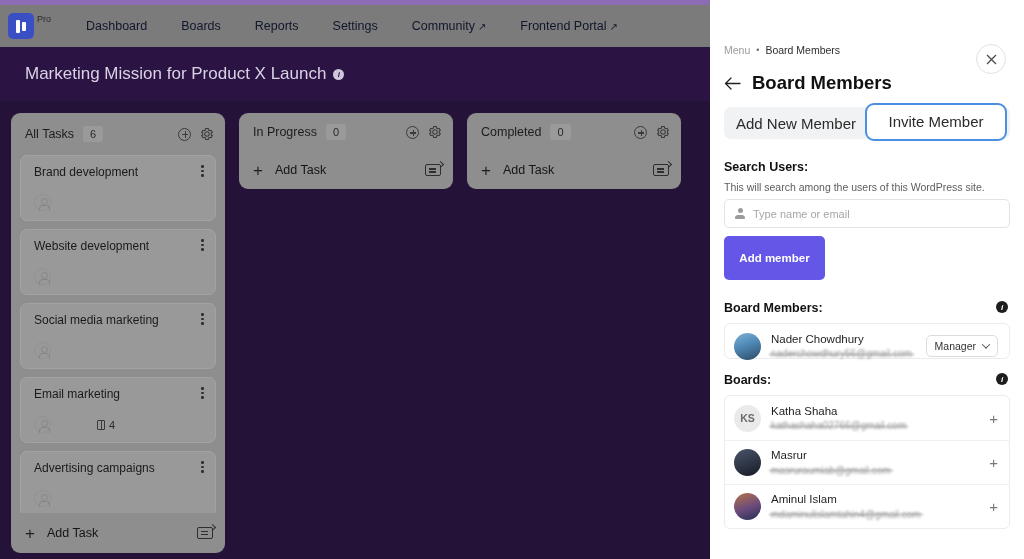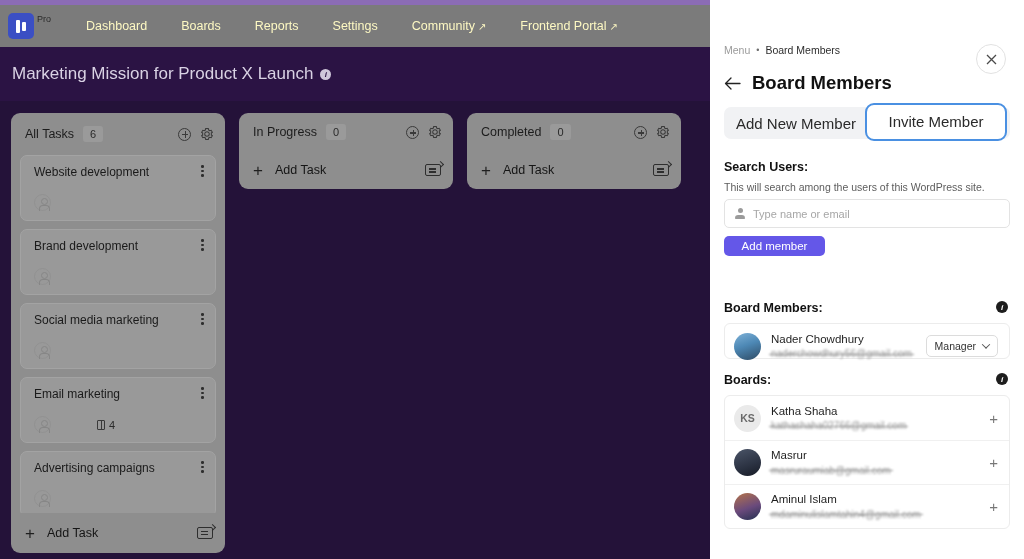--- a/index.html
+++ b/index.html
@@ -31,28 +31,28 @@
     width: 26px; height: 26px; border-radius: 5px;
     background: #3b4fc4;
     display: flex; align-items: center; justify-content: center; gap: 2.5px;
   }
   .logo-box .bar { width: 4px; border-radius: 1px; background: #ffffff; }
   .logo-box .bar.b1 { height: 13px; }
   .logo-box .bar.b2 { height: 9px; }
   .pro-tag { font-size: 9px; color: #2a2a2a; margin-left: 3px; margin-top: 1px; }
   .nav-items { display: flex; align-items: center; }
   .nav-item {
-    font-size: 12.5px; color: #fef9c3; padding: 0 17px;
+    font-size: 12.5px; color: #0f172a; padding: 0 17px;
     white-space: nowrap; cursor: pointer;
   }
   .nav-item .ext { font-size: 10px; margin-left: 3px; }
 
   .board-header {
     position: absolute; left: 0; top: 47px; width: 100%; height: 54px;
-    display: flex; align-items: center; padding-left: 12px;
+    display: flex; align-items: center; padding-left: 25px;
     background: #2b1344;
   }
   .board-title { font-size: 17px; color: #d9d2e4; font-weight: 400; }
   .title-info {
     display: inline-flex; align-items: center; justify-content: center;
     width: 11px; height: 11px; border-radius: 50%;
     background: #cfc7da; color: #2b1344;
     font-size: 8px; font-weight: bold; font-style: italic;
     margin-left: 7px; vertical-align: middle;
   }
@@ -207,23 +207,23 @@
   .user-icon::after {
     content: ""; position: absolute; left: 0; top: 6.5px; width: 10px; height: 4.5px;
     border-radius: 4px 4px 1px 1px; background: #9b9b9b;
   }
   .search-input {
     border: none; outline: none; font-size: 11px; color: #333;
     font-family: "Liberation Sans", sans-serif; width: 100%; background: transparent;
   }
   .search-input::placeholder { color: #a6a6a6; }
   .add-member-btn {
-    position: absolute; left: 14px; top: 236px; width: 101px; height: 20px;
+    position: absolute; left: 14px; top: 236px; width: 101px; height: 44px;
     background: #6457e8; border: none; border-radius: 5px; color: #fff;
-    font-size: 11.5px; font-weight: normal; cursor: pointer;
+    font-size: 11.5px; font-weight: bold; cursor: pointer;
     font-family: "Liberation Sans", sans-serif;
   }
 
   .bm-title { position: absolute; left: 14px; top: 301px; }
   .info-dot {
     position: absolute; right: 16px;
     width: 12px; height: 12px; border-radius: 50%;
     background: #1d1d1d; color: #fff; font-size: 8px; font-weight: bold; font-style: italic;
     display: flex; align-items: center; justify-content: center; cursor: pointer;
   }
@@ -325,33 +325,33 @@
               <svg viewBox="0 0 16 16" width="14" height="14">
                   <path fill="none" stroke="#3a3a3a" stroke-width="1.2" d="M8 5.4a2.6 2.6 0 100 5.2 2.6 2.6 0 000-5.2z"></path>
                   <path fill="none" stroke="#3a3a3a" stroke-width="1.2" d="M13 8c0-.4 0-.8-.1-1.1l1.2-.9-1.3-2.2-1.4.5c-.5-.4-1.1-.8-1.7-1L9.5 1.8h-3l-.2 1.5c-.6.2-1.2.6-1.7 1l-1.4-.5L1.9 6l1.2.9c0 .3-.1.7-.1 1.1s0 .8.1 1.1L1.9 10l1.3 2.2 1.4-.5c.5.4 1.1.8 1.7 1l.2 1.5h3l.2-1.5c.6-.2 1.2-.6 1.7-1l1.4.5 1.3-2.2-1.2-.9c.1-.3.1-.7.1-1.1z"></path>
                 </svg>
             </div>
           </div>
         </div>
         <div class="cards">
 
           <div class="task-card">
-            <div class="task-title">Website development</div>
+            <div class="task-title">Brand development</div>
             <div class="dots-menu">
                 <span></span>
                 <span></span>
                 <span></span>
               </div>
             <div class="card-foot">
               <div class="avatar-ghost"></div>
             </div>
           </div>
 
           <div class="task-card">
-            <div class="task-title">Brand development</div>
+            <div class="task-title">Website development</div>
             <div class="dots-menu">
                 <span></span>
                 <span></span>
                 <span></span>
               </div>
             <div class="card-foot">
               <div class="avatar-ghost"></div>
             </div>
           </div>
 

